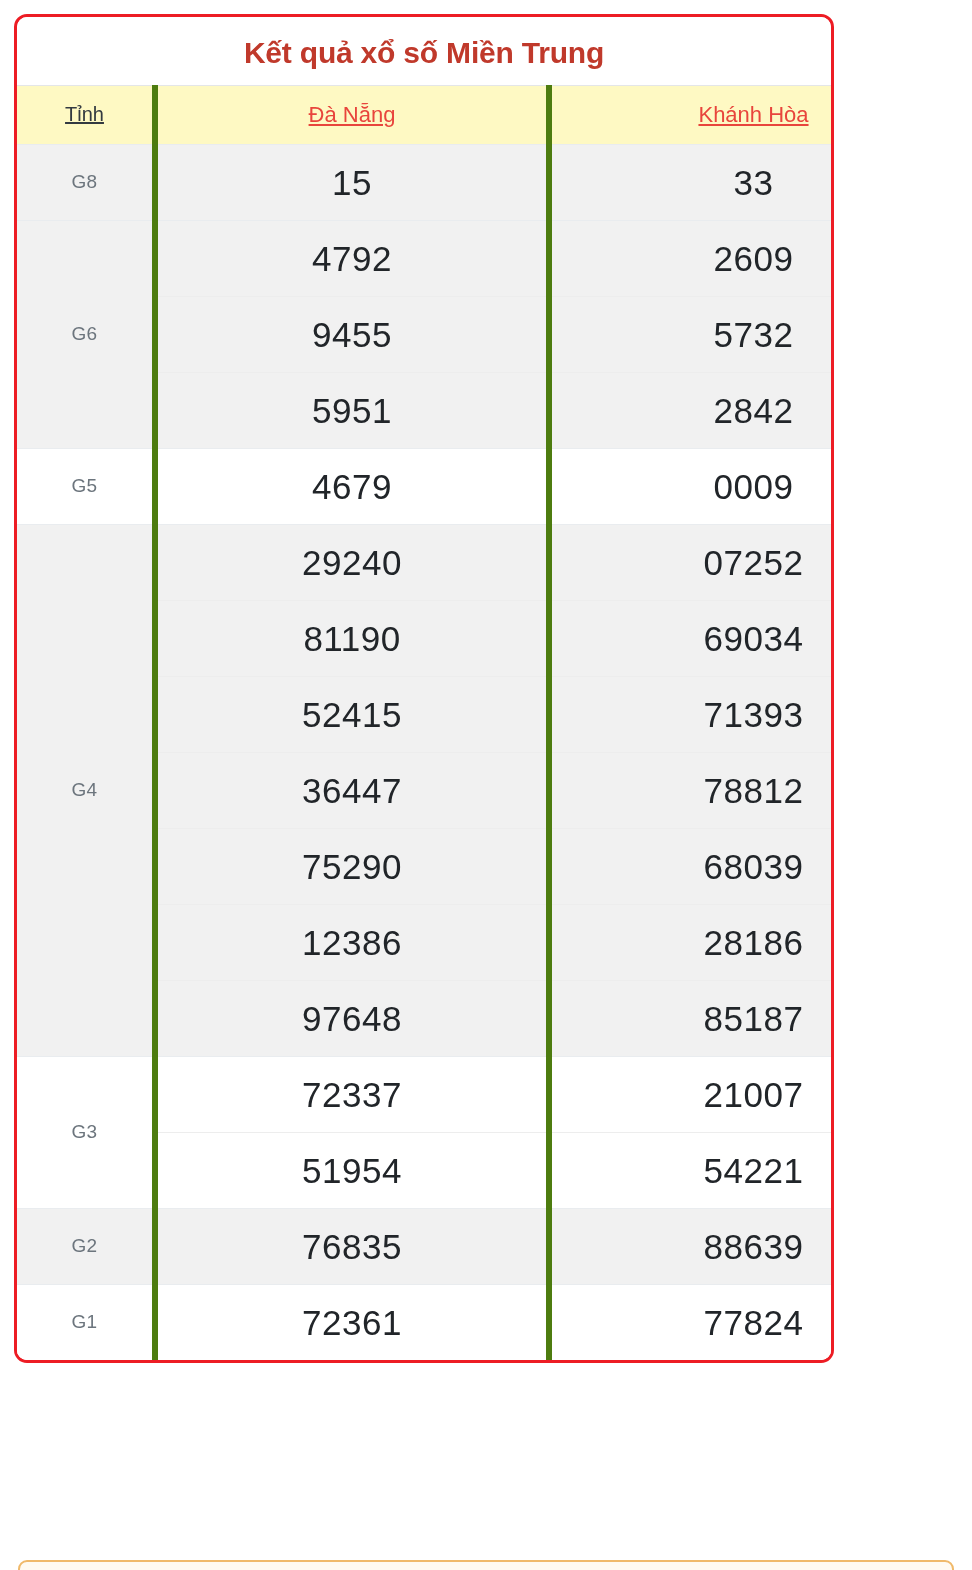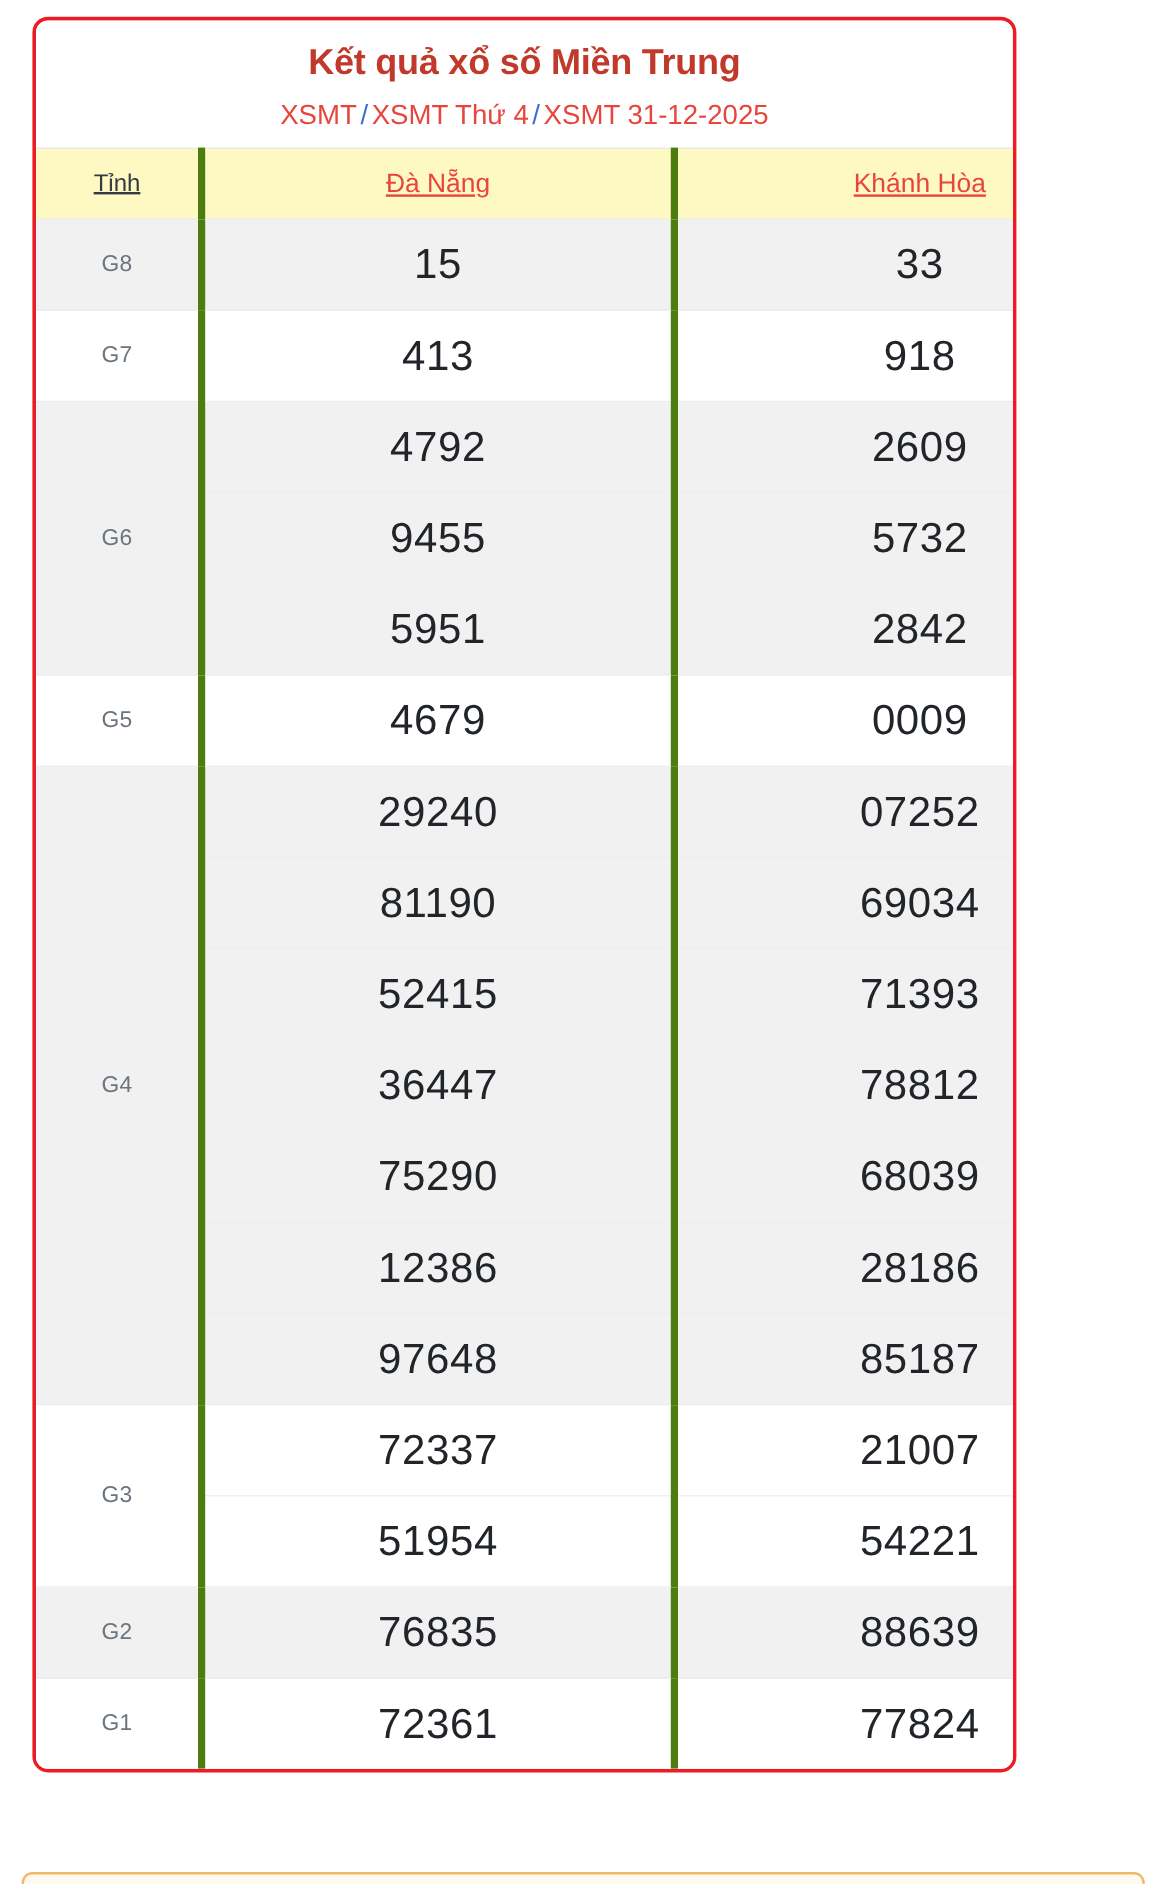--- a/index.html
+++ b/index.html
@@ -18,21 +18,21 @@
 
   .page {
     position: relative;
     width: 972px;
     height: 1570px;
   }
 
   
   .result-card {
     position: absolute;
-    left: 27px;
+    left: 14px;
     top: 14px;
     width: 820px;          
     box-sizing: border-box;
     border: 3px solid #ed1c24;
     border-radius: 13px;
     background: #ffffff;
     overflow: hidden;
   }
 
   
@@ -151,23 +151,20 @@
 </head>
 <body>
 
 <div class="page">
 
   <div class="result-card">
 
     <div class="card-head">
       <h1 class="card-title">Kết quả xổ số Miền Trung</h1>
 
-      <div class="breadcrumb">
-        <span class="crumb">XSMT</span><span class="sep">/</span><span class="crumb">XSMT Thứ 4</span><span class="sep">/</span><span class="crumb">XSMT 31-12-2025</span>
-      </div>
     </div>
 
     <table class="xs-table">
       <colgroup>
         <col class="c-prov">
           <col class="c-dn">
           <col class="c-kh">
       </colgroup>
       <thead>
         <tr>
@@ -183,33 +180,20 @@
               <div class="sub-wrap">
                 <div class="sub-cell"><span class="num">15</span></div>
               </div>
             </td>
             <td>
               <div class="sub-wrap">
                 <div class="sub-cell"><span class="num">33</span></div>
               </div>
             </td>
           </tr>
-          <tr class="plain">
-            <td><span class="g-label">G7</span></td>
-            <td>
-              <div class="sub-wrap">
-                <div class="sub-cell"><span class="num">413</span></div>
-              </div>
-            </td>
-            <td>
-              <div class="sub-wrap">
-                <div class="sub-cell"><span class="num">918</span></div>
-              </div>
-            </td>
-          </tr>
           <tr class="stripe">
             <td><span class="g-label">G6</span></td>
             <td>
               <div class="sub-wrap">
                 <div class="sub-cell"><span class="num">4792</span></div>
                 <div class="sub-cell"><span class="num">9455</span></div>
                 <div class="sub-cell"><span class="num">5951</span></div>
               </div>
             </td>
             <td>

